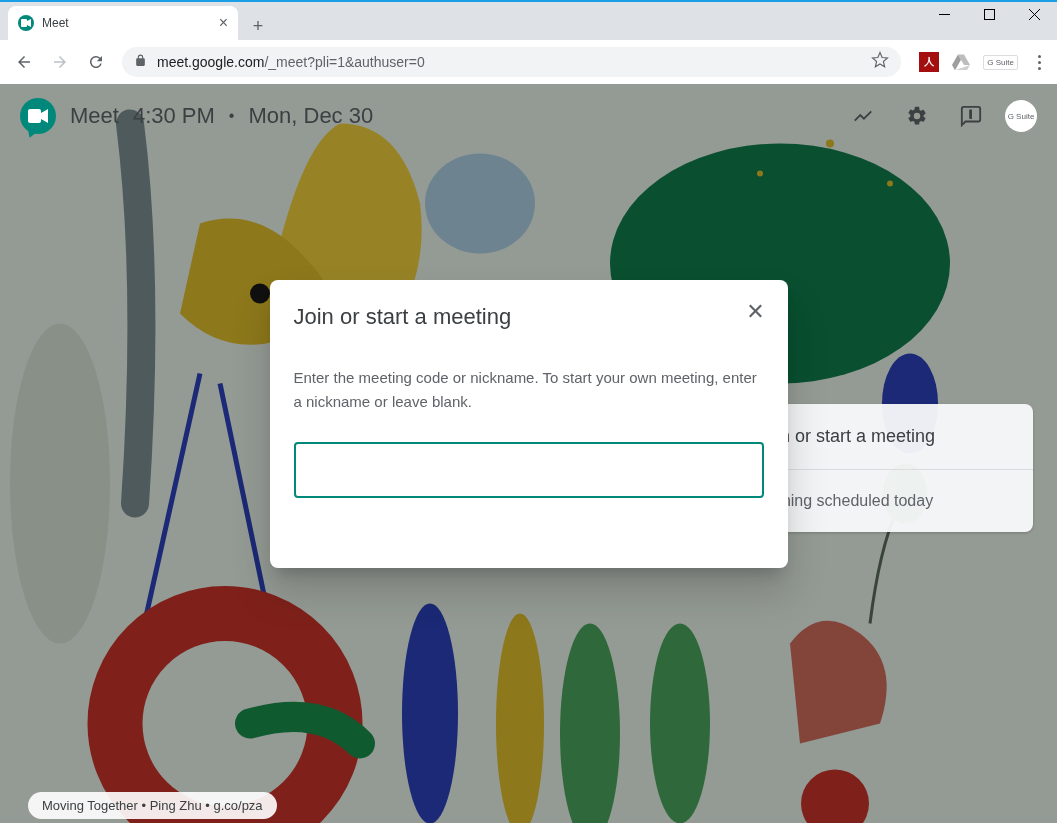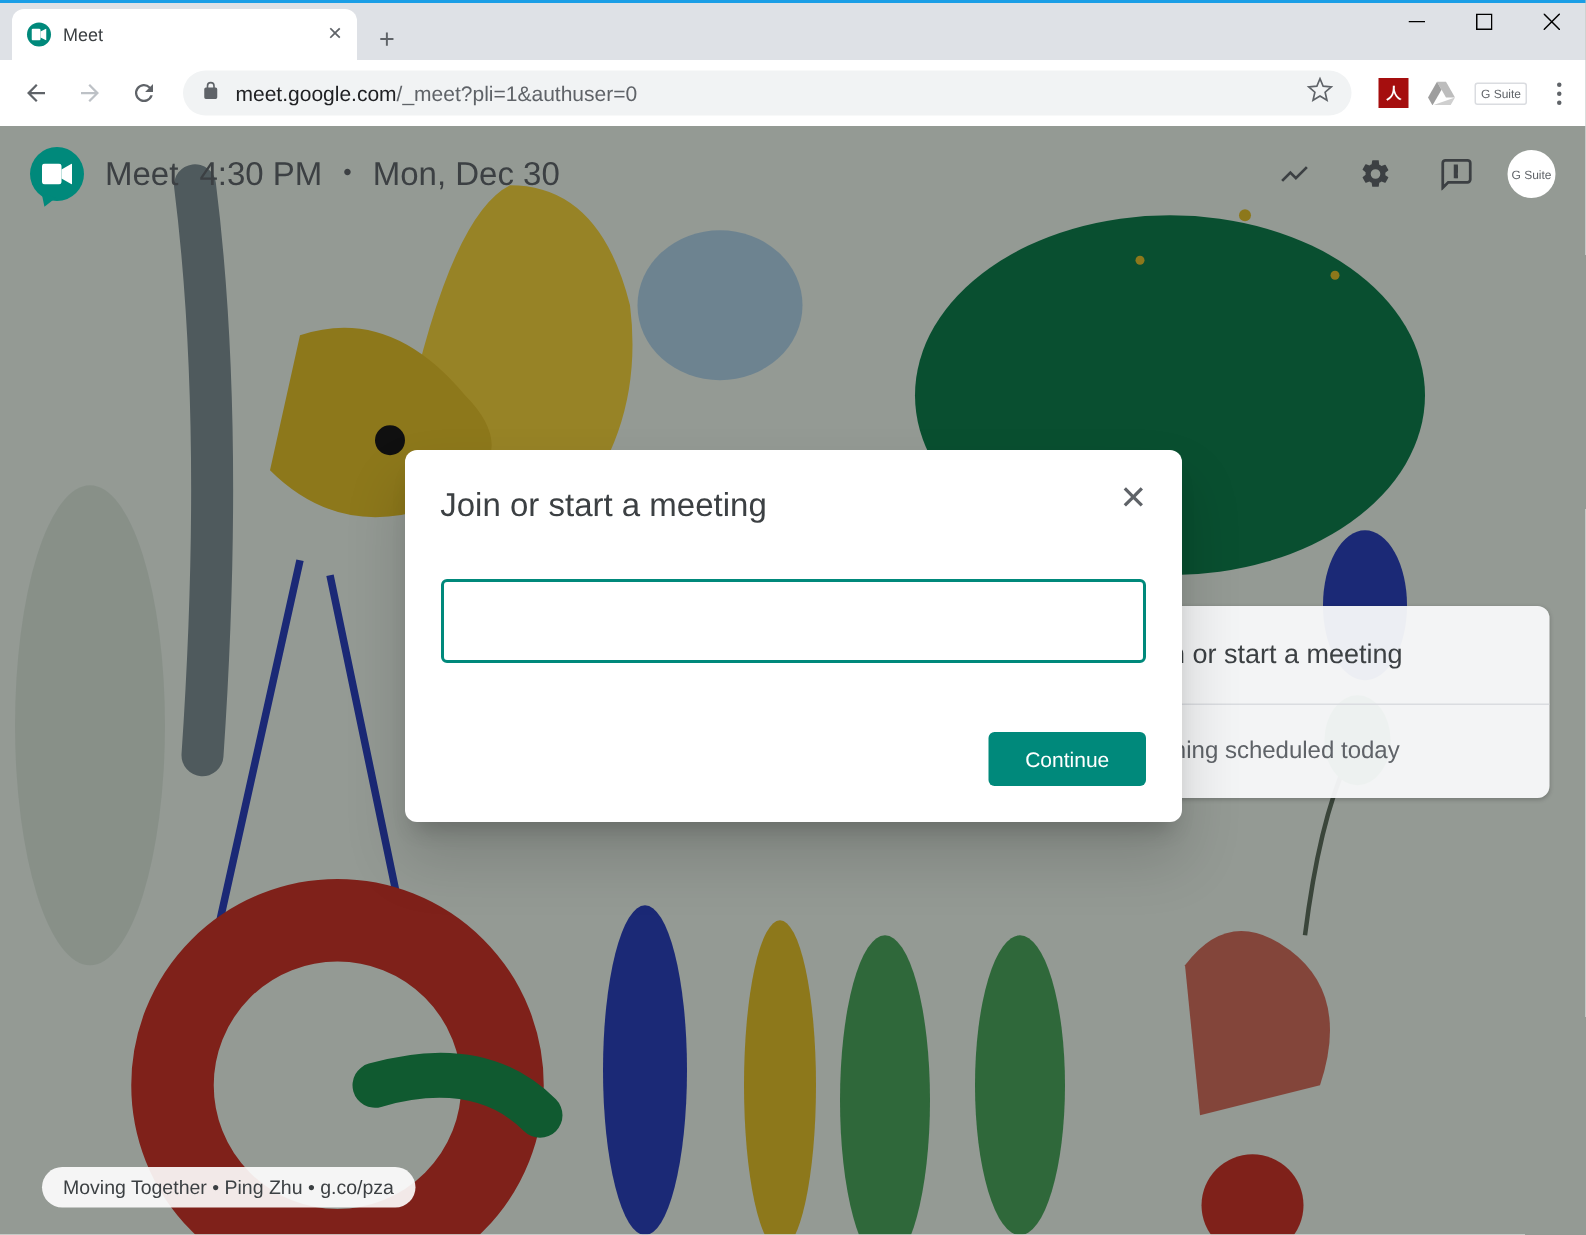--- a/index.html
+++ b/index.html
@@ -47,21 +47,21 @@
   .meet-dot { color: #3c4043; }
   .meet-date { font-size: 22px; color: #3c4043; }
   .header-spacer { flex: 1; }
   .header-icon { width: 40px; height: 40px; display: flex; align-items: center; justify-content: center; color: #3c4043; }
   .header-avatar { width: 32px; height: 32px; border-radius: 50%; background: #fff; display: flex; align-items: center; justify-content: center; font-size: 8px; color: #5f6368; }
 
   .right-panel { position: absolute; right: 24px; top: 320px; width: 300px; background: rgba(248,249,250,0.95); border-radius: 8px; overflow: hidden; z-index: 2; box-shadow: 0 1px 3px rgba(0,0,0,0.2); }
   .panel-row { padding: 22px 24px; border-bottom: 1px solid #dadce0; font-size: 18px; color: #3c4043; }
   .panel-row:last-child { border-bottom: none; color: #5f6368; font-size: 16px; }
 
-  .attribution { position: absolute; bottom: 18px; left: 28px; background: rgba(255,255,255,0.9); padding: 6px 14px; border-radius: 14px; font-size: 13px; color: #3c4043; z-index: 2; }
+  .attribution { position: absolute; bottom: 4px; left: 28px; background: rgba(255,255,255,0.9); padding: 6px 14px; border-radius: 14px; font-size: 13px; color: #3c4043; z-index: 2; }
 
   
   .dialog-scrim { position: absolute; inset: 0; z-index: 5; display: flex; align-items: center; justify-content: center; }
   .dialog { width: 518px; background: #fff; border-radius: 8px; padding: 24px; position: relative; box-shadow: 0 11px 15px -7px rgba(0,0,0,.2), 0 24px 38px 3px rgba(0,0,0,.14); margin-top: -60px; }
   .dialog-title { font-size: 22px; color: #3c4043; font-weight: 400; margin-bottom: 36px; }
   .dialog-close { position: absolute; top: 20px; right: 20px; width: 24px; height: 24px; color: #5f6368; font-size: 22px; display: flex; align-items: center; justify-content: center; }
   .dialog-text { font-size: 15px; color: #5f6368; line-height: 1.6; margin-bottom: 28px; }
   .dialog-input { width: 100%; height: 56px; border: 2px solid #00897b; border-radius: 4px; padding: 0 14px; font-size: 16px; outline: none; margin-bottom: 46px; }
   .dialog-actions { display: flex; justify-content: flex-end; }
   .btn-continue { background: #00897b; color: #fff; border: none; padding: 10px 24px; border-radius: 4px; font-size: 14px; font-weight: 500; }
@@ -211,19 +211,17 @@
     <div class="panel-row">Join or start a meeting</div>
     <div class="panel-row">Nothing scheduled today</div>
   </div>
 
   <div class="attribution">Moving Together  •  Ping Zhu  •  g.co/pza</div>
 
   <div class="dialog-scrim">
     <div class="dialog">
       <div class="dialog-close">✕</div>
       <h2 class="dialog-title">Join or start a meeting</h2>
+      <p class="dialog-text">Enter the meeting code or nickname. To start your own meeting, enter a nickname or leave blank.</p>
       <input class="dialog-input" type="text" autofocus="" value="" style="">
-      <div class="dialog-actions">
-        <button class="btn-continue">Continue</button>
-      </div>
     </div>
   </div>
 </div>
 
 </body></html>

